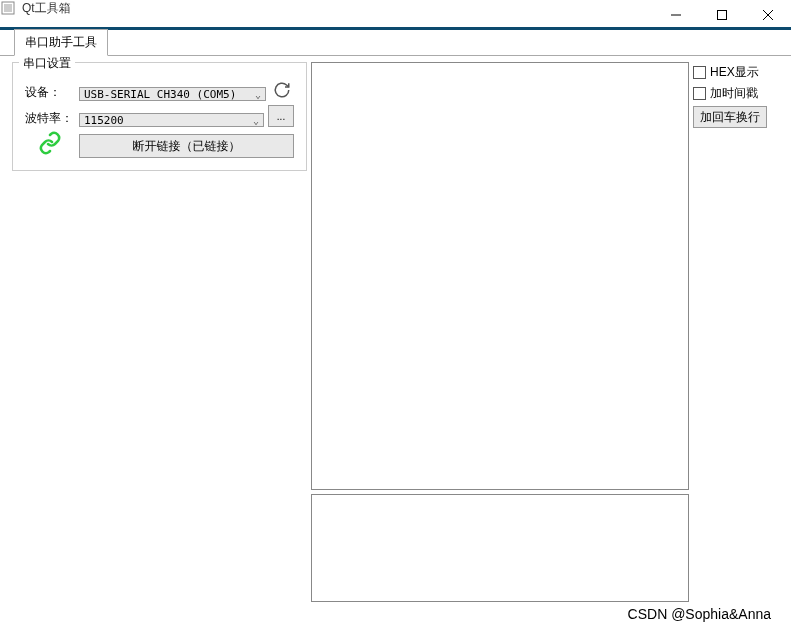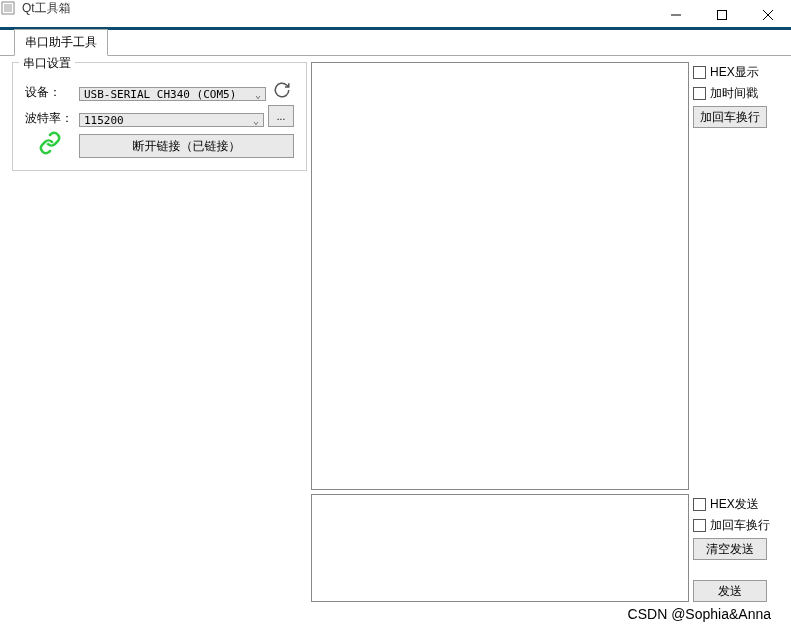--- a/index.html
+++ b/index.html
@@ -208,31 +208,17 @@
       </label>
       <label class="chk">
         <span class="chk-box"></span>
         <span>加时间戳</span>
       </label>
       <div class="std-btn">加回车换行</div>
     </div>
 
     <div class="spacer"></div>
 
-    <div class="tx-controls">
-      <label class="chk">
-        <span class="chk-box"></span>
-        <span>HEX发送</span>
-      </label>
-      <label class="chk">
-        <span class="chk-box"></span>
-        <span>加回车换行</span>
-      </label>
-      <div class="std-btn">清空发送</div>
-      <div class="send-row">
-        <div class="std-btn">发送</div>
-      </div>
-    </div>
   </div>
 
 </div>
 
 <div class="watermark">CSDN @Sophia&amp;Anna</div>
 
 </body></html>

